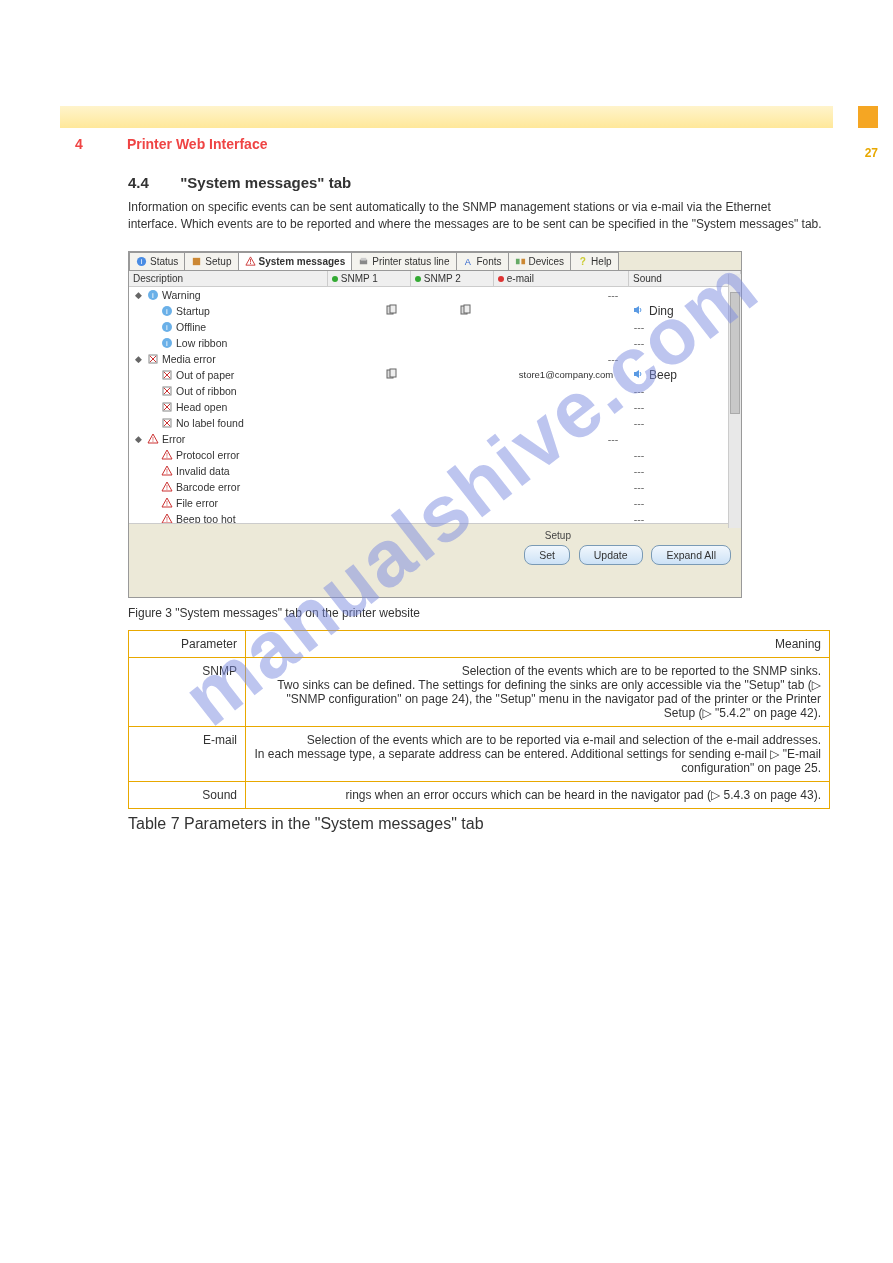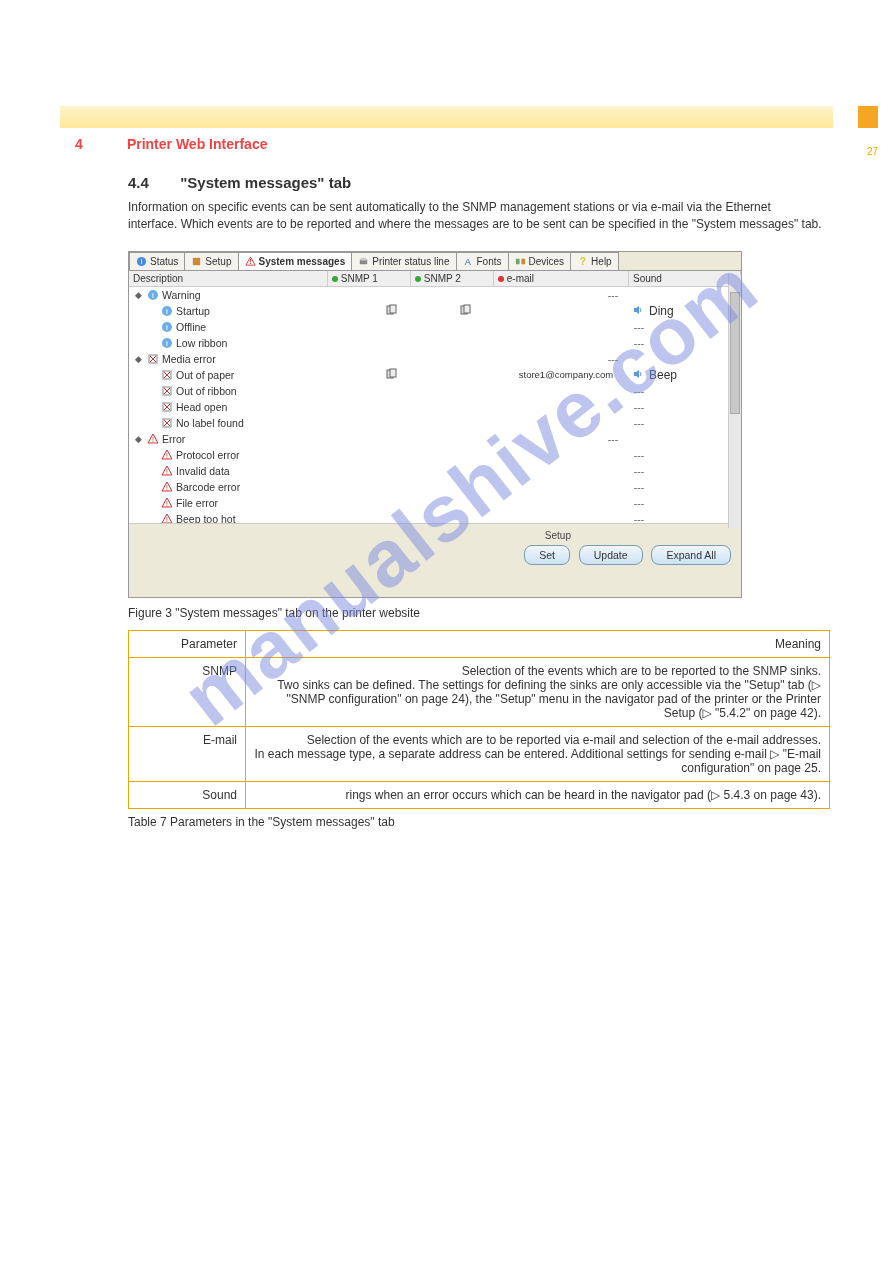--- a/index.html
+++ b/index.html
@@ -1,16 +1,16 @@
 <!DOCTYPE html>
 <html><head>
 <meta charset="utf-8">
 <style>
 body{margin:0;font-family:Arial,sans-serif;background:#fff;color:#333;font-size:13px;width:893px}
-.page-num-top{position:absolute;top:40px;right:15px;font-size:10px;color:#e8a800;font-weight:normal}
+.page-num-top{position:absolute;top:40px;right:15px;font-size:12px;color:#e8a800;font-weight:bold}
 .header-bar{height:22px;background:linear-gradient(#fff4cc,#ffe89a);margin:106px 60px 0 60px;position:relative}
 .header-bar .spacer{position:absolute;right:-45px;top:0;width:20px;height:22px;background:#f5a623}
 .section-title{font-size:14px;font-weight:bold;color:#ef4444;padding:8px 70px 2px 75px}
 .section-subtitle{font-size:15px;font-weight:bold;color:#333;padding:20px 70px 4px 128px}
 .body-text{font-size:12px;color:#333;padding:4px 70px 18px 128px;line-height:1.4}
 .screenshot{margin:0 0 0 128px;width:612px;height:345px;border:1px solid #999;background:#ece9d8;position:relative;font-size:10px;font-family:Tahoma,Arial,sans-serif}
 .tabs{display:flex;background:#ece9d8;border-bottom:1px solid #999}
 .tab{padding:3px 6px;border:1px solid #999;border-bottom:none;background:#f4f3ee;margin-right:-1px;display:flex;align-items:center;gap:3px;font-size:10px;cursor:pointer}
 .tab.active{background:#fff;font-weight:bold}
 .tab .ico{width:11px;height:11px;display:inline-block}
@@ -39,21 +39,21 @@
 .scrollbar .thumb{background:#c8c8c8;border:1px solid #aaa;position:absolute;left:1px;right:1px;top:18px;height:120px}
 .toggle{color:#666;font-size:9px;width:12px;display:inline-block}
 .sicon{width:12px;height:12px;display:inline-block;margin-right:3px}
 .footer-panel{background:#ece9d8;border-top:1px solid #ccc;padding:6px 10px 10px;text-align:right}
 .footer-panel .label{font-size:10px;color:#444;margin-right:160px;display:block;margin-bottom:4px}
 .btn{display:inline-block;border:1px solid #7a9ab5;background:linear-gradient(#f1f7fd,#cde2f6);padding:3px 14px;font-size:10.5px;margin-left:6px;border-radius:8px;cursor:pointer}
 .figure-cap{font-size:12px;color:#333;padding:8px 0 6px 128px}
 .config-table{margin:4px 0 0 128px;border-collapse:collapse;width:702px;font-size:12px}
 .config-table td,.config-table th{border:1px solid #e8a800;padding:6px 8px;vertical-align:top;text-align:right;font-weight:normal}
 .config-table th{background:#fff}
-.table-cap{font-size:12px;color:#333;padding:6px 16px 0 128px}
+.table-cap{font-size:16px;color:#333;padding:6px 16px 0 128px}
 .watermark{position:absolute;top:340px;left:120px;font-size:80px;font-weight:bold;color:#7d8ce0;opacity:0.5;transform:rotate(-38deg);pointer-events:none;letter-spacing:2px;z-index:1}
 .content-wrap{position:relative}
 </style>
 </head>
 <body>
 
 <div class="content-wrap">
 <div class="page-num-top">27</div>
 
 <div class="header-bar">

